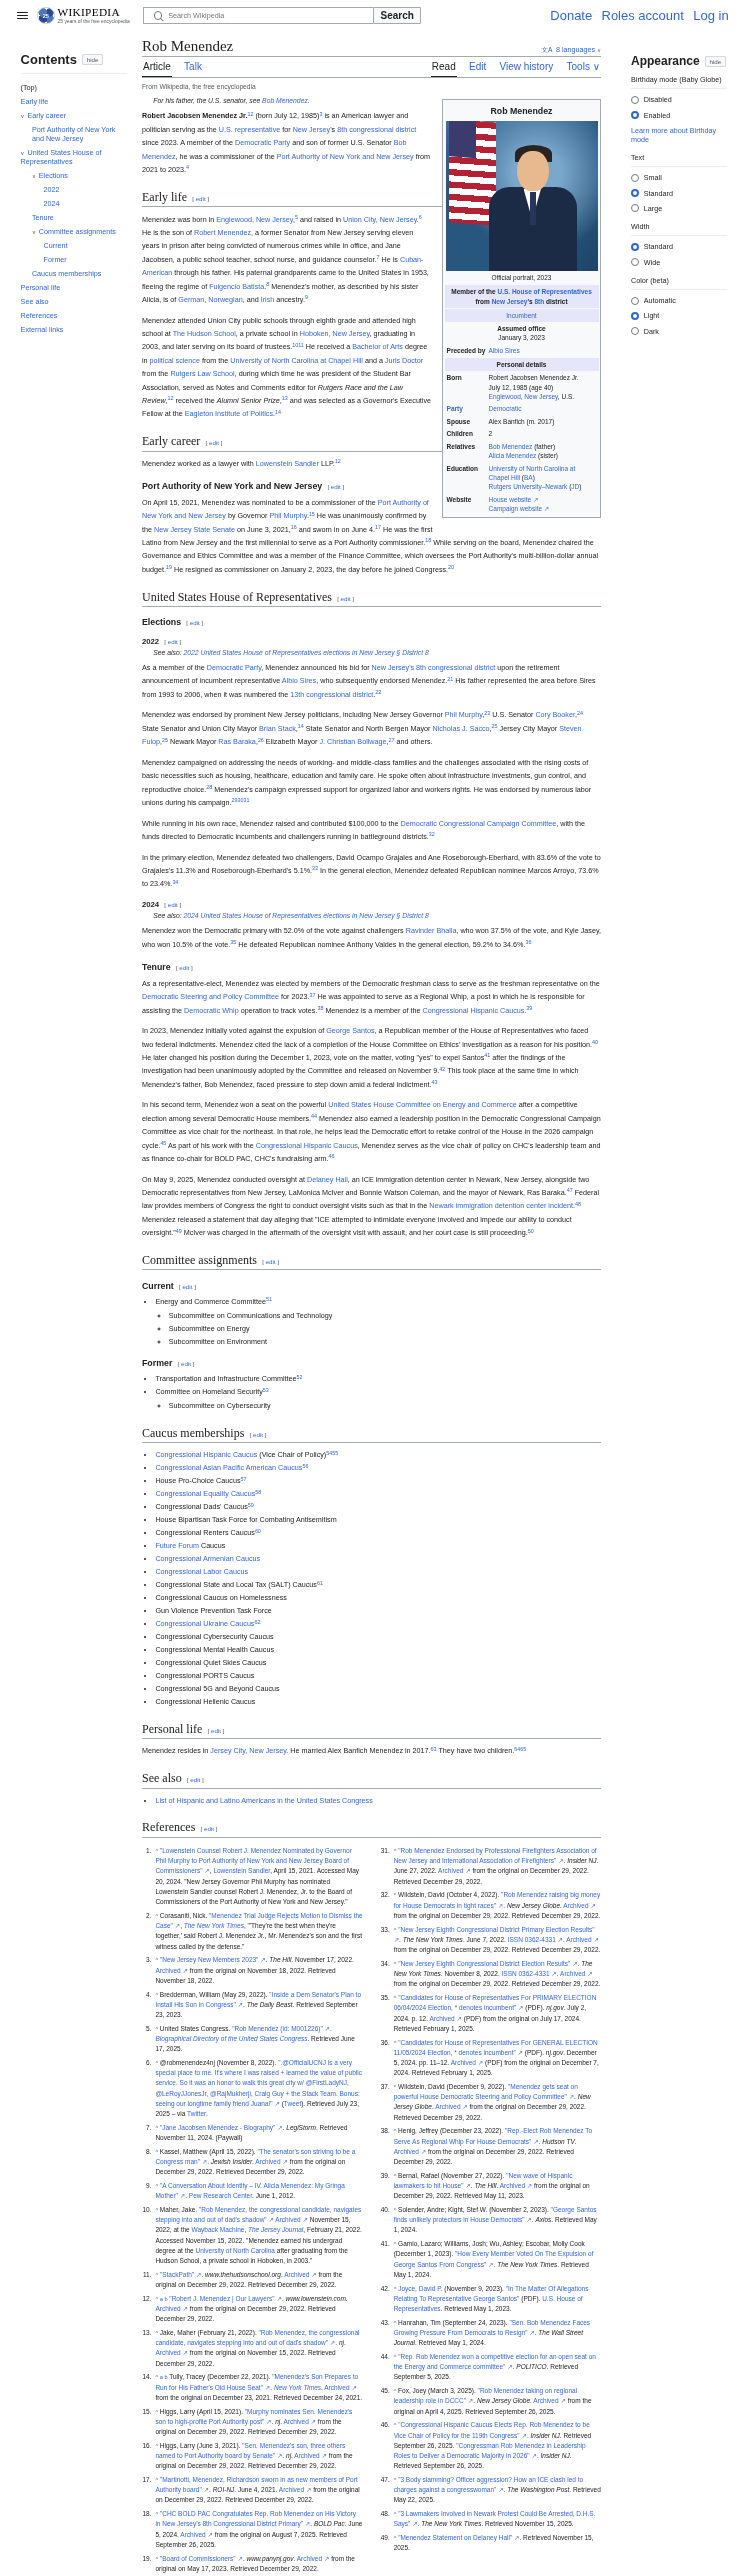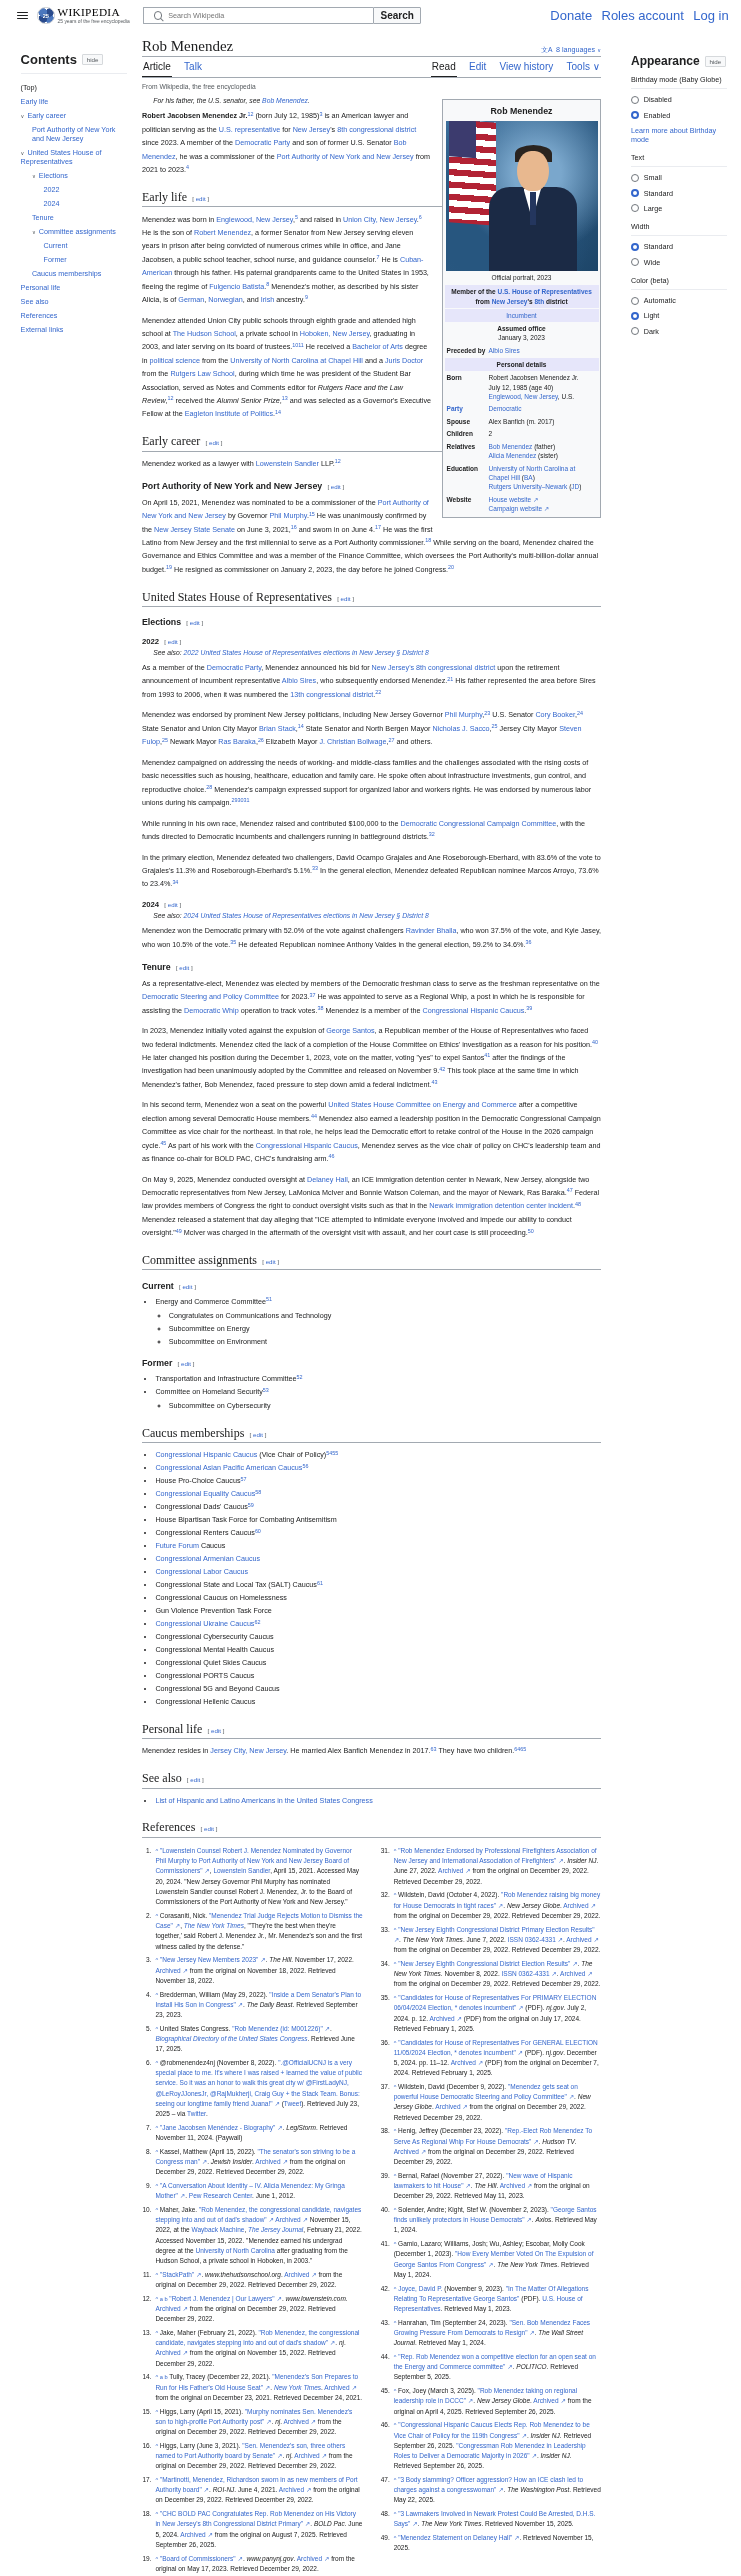--- a/index.html
+++ b/index.html
@@ -314,21 +314,21 @@
       <p>Menendez won the Democratic primary with 52.0% of the vote against challengers <a class="lk">Ravinder Bhalla</a>, who won 37.5% of the vote, and Kyle Jasey, who won 10.5% of the vote.<sup class="cite"><a class="lk">35</a></sup> He defeated Republican nominee Anthony Valdes in the general election, 59.2% to 34.6%.<sup class="cite"><a class="lk">36</a></sup></p>
       <h3 class="sec"><span>Tenure</span><span class="editsec">[ <span style="color:#3366cc">edit</span> ]</span></h3>
       <p>As a representative-elect, Menendez was elected by members of the Democratic freshman class to serve as the freshman representative on the <a class="lk">Democratic Steering and Policy Committee</a> for 2023.<sup class="cite"><a class="lk">37</a></sup> He was appointed to serve as a Regional Whip, a post in which he is responsible for assisting the <a class="lk">Democratic Whip</a> operation to track votes.<sup class="cite"><a class="lk">38</a></sup> Menendez is a member of the <a class="lk">Congressional Hispanic Caucus</a>.<sup class="cite"><a class="lk">39</a></sup></p>
       <p>In 2023, Menendez initially voted against the expulsion of <a class="lk">George Santos</a>, a Republican member of the House of Representatives who faced two federal indictments. Menendez cited the lack of a completion of the House Committee on Ethics' investigation as a reason for his position.<sup class="cite"><a class="lk">40</a></sup> He later changed his position during the December 1, 2023, vote on the matter, voting "yes" to expel Santos<sup class="cite"><a class="lk">41</a></sup> after the findings of the investigation had been unanimously adopted by the Committee and released on November 9.<sup class="cite"><a class="lk">42</a></sup> This took place at the same time in which Menendez's father, Bob Menendez, faced pressure to step down amid a federal indictment.<sup class="cite"><a class="lk">43</a></sup></p>
       <p>In his second term, Menendez won a seat on the powerful <a class="lk">United States House Committee on Energy and Commerce</a> after a competitive election among several Democratic House members.<sup class="cite"><a class="lk">44</a></sup> Menendez also earned a leadership position in the Democratic Congressional Campaign Committee as vice chair for the northeast. In that role, he helps lead the Democratic effort to retake control of the House in the 2026 campaign cycle.<sup class="cite"><a class="lk">45</a></sup> As part of his work with the <a class="lk">Congressional Hispanic Caucus</a>, Menendez serves as the vice chair of policy on CHC's leadership team and as finance co-chair for BOLD PAC, CHC's fundraising arm.<sup class="cite"><a class="lk">46</a></sup></p>
       <p>On May 9, 2025, Menendez conducted oversight at <a class="lk">Delaney Hall</a>, an ICE immigration detention center in Newark, New Jersey, alongside two Democratic representatives from New Jersey, LaMonica McIver and Bonnie Watson Coleman, and the mayor of Newark, Ras Baraka.<sup class="cite"><a class="lk">47</a></sup> Federal law provides members of Congress the right to conduct oversight visits such as that in the <a class="lk">Newark immigration detention center incident</a>.<sup class="cite"><a class="lk">48</a></sup> Menendez released a statement that day alleging that "ICE attempted to intimidate everyone involved and impede our ability to conduct oversight."<sup class="cite"><a class="lk">49</a></sup> McIver was charged in the aftermath of the oversight visit with assault, and her court case is still proceeding.<sup class="cite"><a class="lk">50</a></sup></p>
       <h2 class="sec"><span>Committee assignments</span><span class="editsec">[ <span style="color:#3366cc">edit</span> ]</span></h2>
       <h3 class="sec"><span>Current</span><span class="editsec">[ <span style="color:#3366cc">edit</span> ]</span></h3>
       <ul>
         <li>Energy and Commerce Committee<sup class="cite"><a class="lk">51</a></sup><ul>
-            <li>Congratulates on Communications and Technology</li>
+            <li>Subcommittee on Communications and Technology</li>
             <li>Subcommittee on Energy</li>
             <li>Subcommittee on Environment</li>
           </ul></li>
       </ul>
       <h3 class="sec"><span>Former</span><span class="editsec">[ <span style="color:#3366cc">edit</span> ]</span></h3>
       <ul>
         <li>Transportation and Infrastructure Committee<sup class="cite"><a class="lk">52</a></sup></li>
         <li>Committee on Homeland Security<sup class="cite"><a class="lk">53</a></sup><ul>
             <li>Subcommittee on Cybersecurity</li>
           </ul></li>

